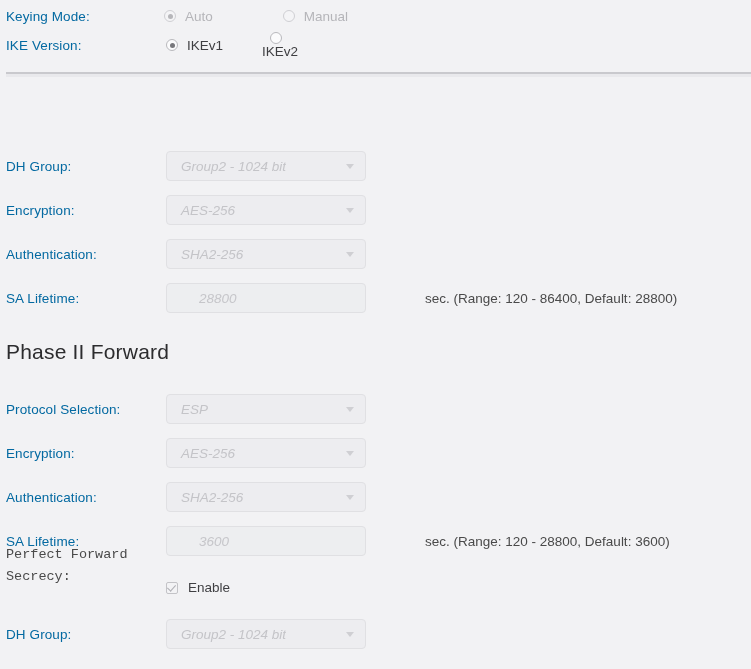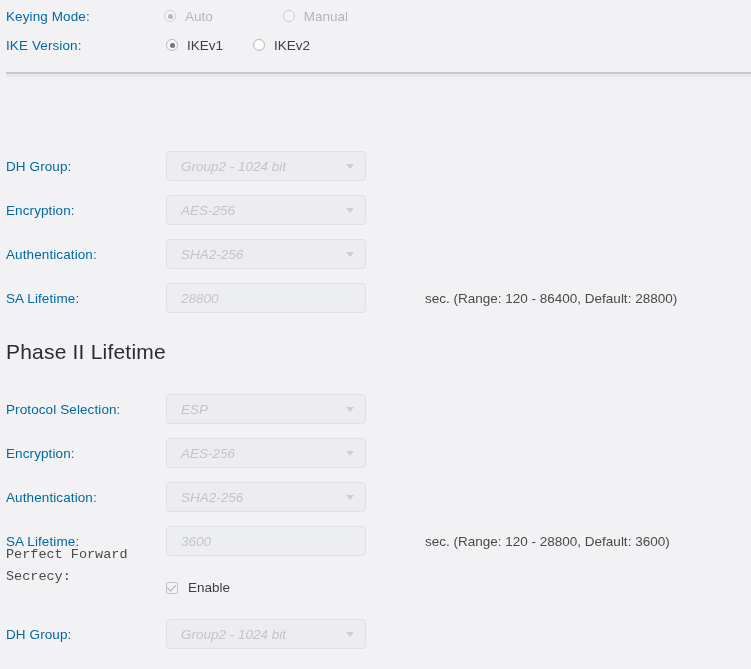--- a/index.html
+++ b/index.html
@@ -140,20 +140,21 @@
     top: 50%;
     margin-top: -2px;
     width: 0;
     height: 0;
     border-left: 4px solid transparent;
     border-right: 4px solid transparent;
     border-top: 5px solid #cfcfd3;
   }
   .control.textfield {
     background: #edeef0;
+    padding-left: 18px;
   }
   .control.textfield .value { color: #c6c6ca; }
 
   
   .helper {
     position: absolute;
     left: 377px;
     font-size: 13.5px;
     color: #4a4a4a;
     white-space: nowrap;
@@ -222,21 +223,21 @@
     </span>
   </div>
 
   <div class="row" style="top:34px;">
     <span class="lbl">IKE Version:</span>
     <span class="radio-group" style="left:166px;">
       <span class="radio-item">
         <span class="radio checked"></span>
         <span class="radio-label">IKEv1</span>
       </span>
-      <span class="radio-item" style="margin-left:14px;">
+      <span class="radio-item" style="margin-left:14px;flex-direction:column;">
         <span class="radio"></span>
         <span class="radio-label">IKEv2</span>
       </span>
     </span>
   </div>
 
   <div class="divider"></div>
   <div class="divider-soft"></div>
 
 
@@ -265,21 +266,21 @@
   </div>
 
   <div class="row" style="top:287px;">
     <span class="lbl">SA Lifetime:</span>
     <span class="control textfield" style="top:-4px;">
       <span class="value">28800</span>
     </span>
     <span class="helper">sec. (Range: 120 - 86400, Default: 28800)</span>
   </div>
 
-  <h2 class="heading" style="top:340px;">Phase II Lifetime</h2>
+  <h2 class="heading" style="top:340px;">Phase II Forward</h2>
 
   <div class="row" style="top:398px;">
     <span class="lbl">Protocol Selection:</span>
     <span class="control" style="top:-4px;">
       <span class="value">ESP</span>
       <span class="caret"></span>
     </span>
   </div>
 
   <div class="row" style="top:442px;">

